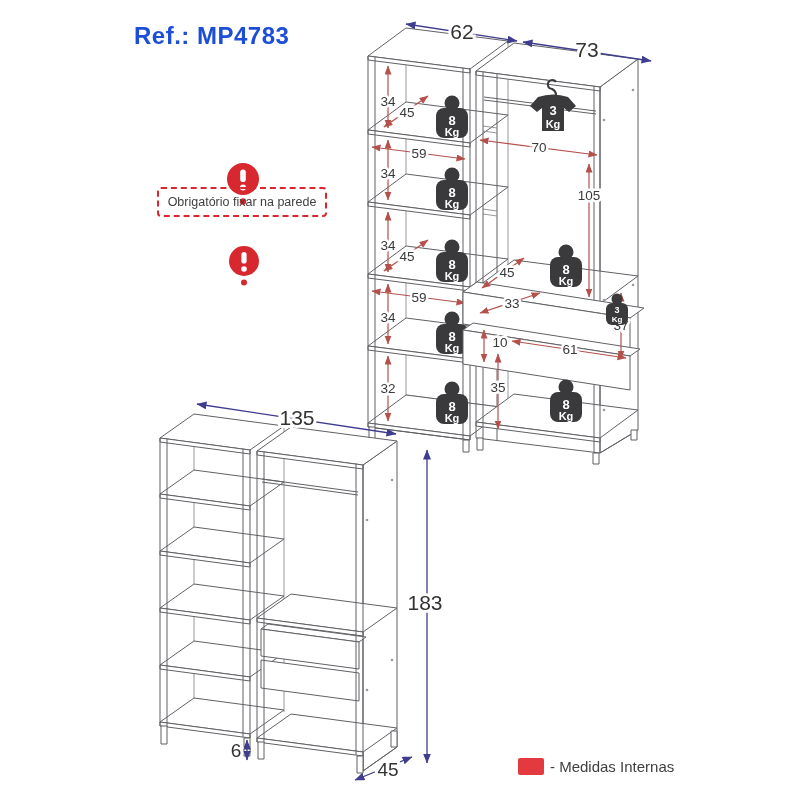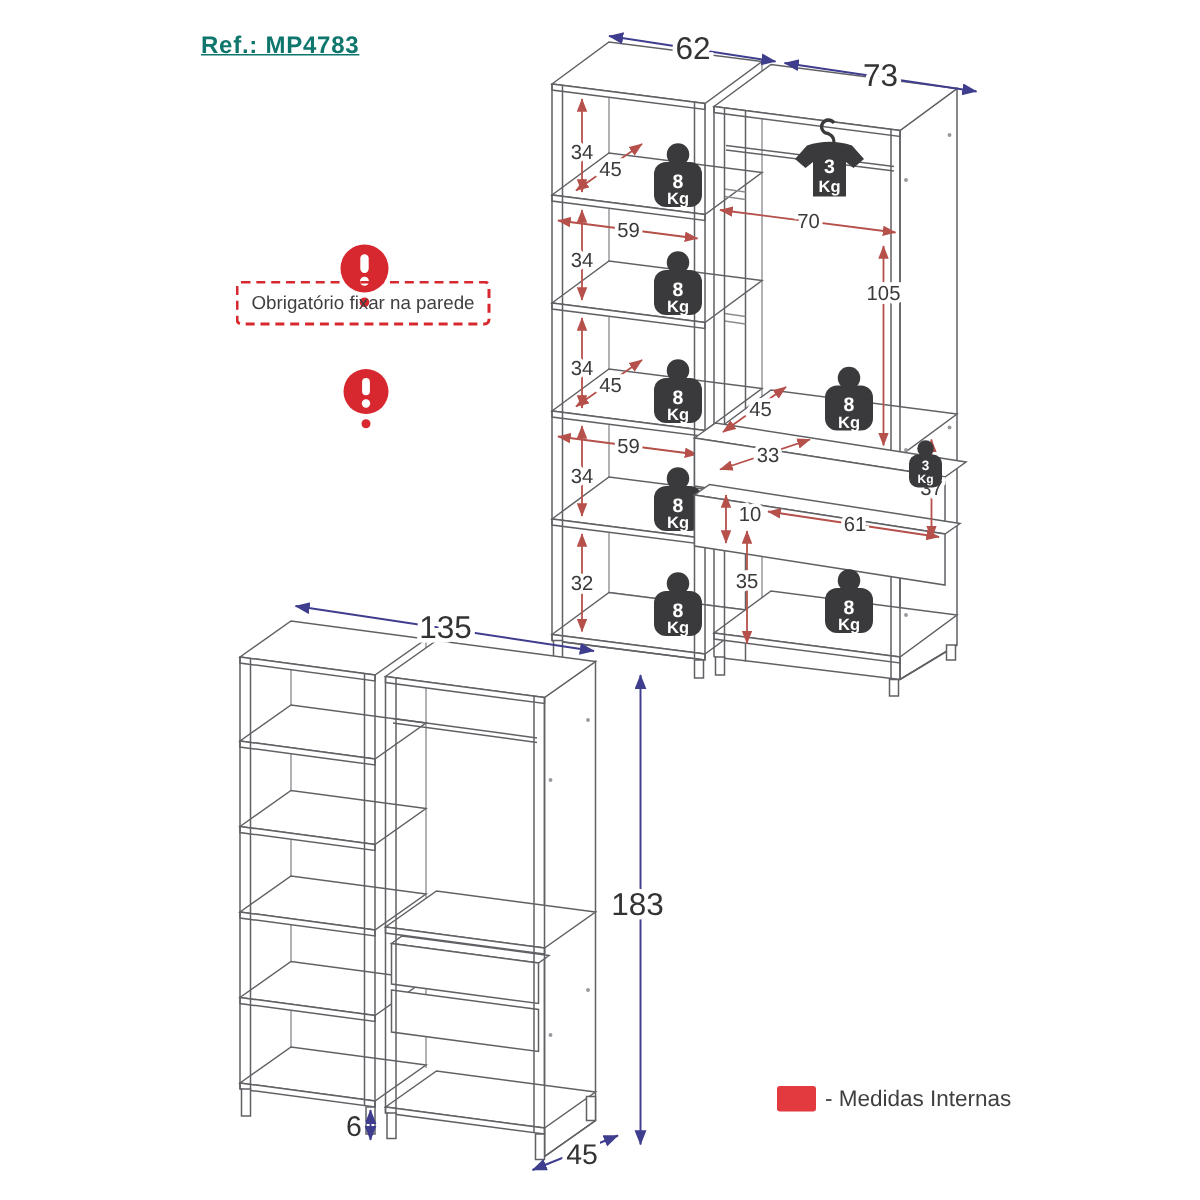--- a/index.html
+++ b/index.html
@@ -1,27 +1,27 @@
 <!DOCTYPE html>
 <html style="--internal-dim: #b5504b; --external-dim: #3f3d8e; --legend-internal: #e23a3e; --legend-external: #3b3a85; --warning-red: #d7282f; --badge-dark: #3a3a3c;"><head>
 <meta charset="utf-8">
 <style>
   html,body{margin:0;padding:0;background:#fff;}
   #canvas{position:relative;width:800px;height:800px;background:#fff;overflow:hidden;
           font-family:"Liberation Sans",sans-serif;}
   .abs{position:absolute;}
-  #page-title{left:134px;top:22px;font-size:16px;font-weight:bold;color:#0f766e;letter-spacing:.5px;text-decoration:underline;}
+  #page-title{left:134px;top:22px;font-size:24px;font-weight:bold;color:#1d4ed8;letter-spacing:.5px;}
   .wbox{position:absolute;border:2.5px dashed var(--warning-red);border-radius:4px;
         color:#3f3f3f;text-align:center;font-size:12.5px;line-height:15px;background:#fff0;}
   #warn1{left:157px;top:187px;width:166px;height:26px;line-height:26px;}
   #warn2{left:159px;top:271px;width:164px;height:50px;padding-top:6px;}
   .warn-icon{position:absolute;}
   #legend{left:518px;top:724px;color:#3f3f3f;font-size:15px;}
   #legend .lg-title{margin-bottom:6px;}
-  #legend .lg-row{display:flex;align-items:flex-start;margin-bottom:6px;height:18px;}
+  #legend .lg-row{display:flex;align-items:center;margin-bottom:6px;height:18px;margin-top:33px;}
   #legend .swatch{display:inline-block;width:26px;height:17px;border-radius:2px;margin-right:6px;}
   #sw-int{background:var(--legend-internal);}
   #sw-ext{background:var(--legend-external);}
   svg{position:absolute;left:0;top:0;}
   .ln{stroke:#606165;stroke-width:1;fill:none;}
   .fc{stroke:#606165;stroke-width:1;fill:#ffffff;}
   .lt{stroke:#8b8c90;stroke-width:0.9;fill:none;}
   .dim-i{stroke:var(--internal-dim);stroke-width:1.2;fill:none;}
   .dim-e{stroke:var(--external-dim);stroke-width:1.3;fill:none;}
   text{font-family:"Liberation Sans",sans-serif;}

